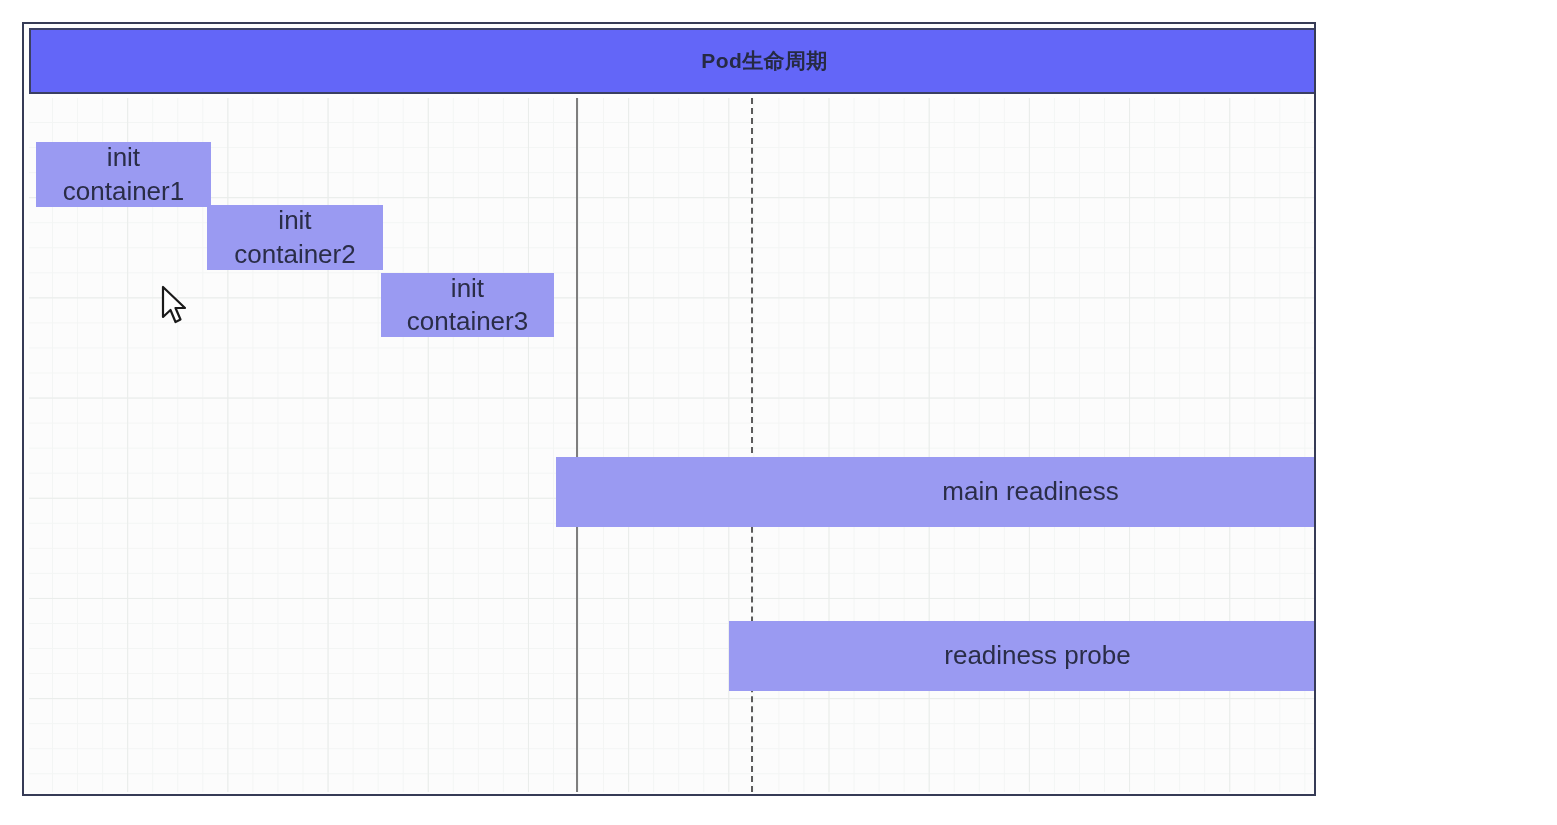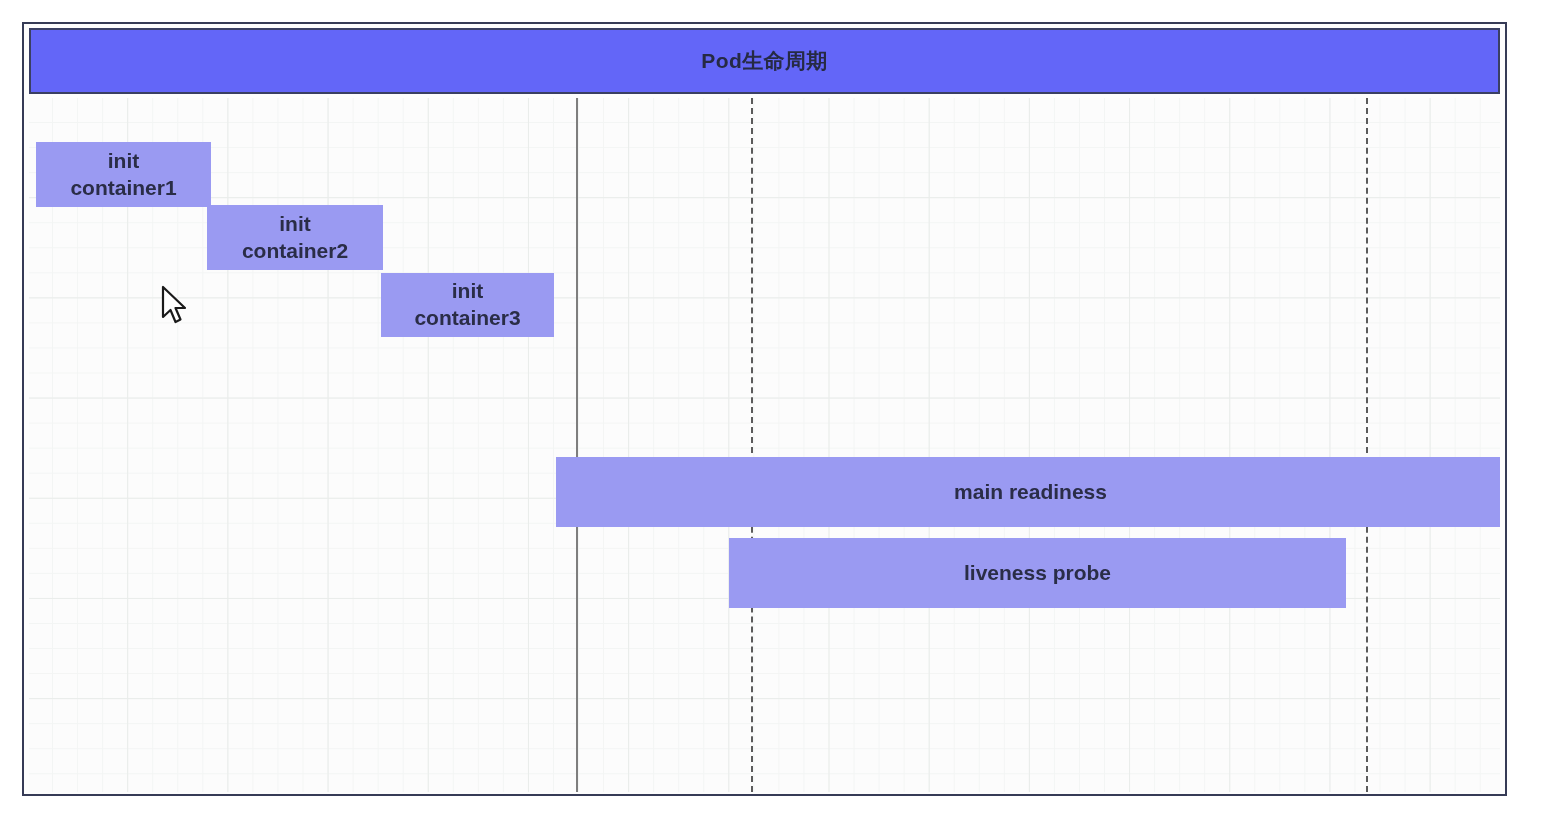--- a/index.html
+++ b/index.html
@@ -13,21 +13,21 @@
     font-family: "Liberation Sans", sans-serif;
     overflow: hidden;
     position: relative;
   }
 
   
   #diagram-frame {
     position: absolute;
     left: 22px;
     top: 22px;
-    width: 1485px;
+    width: 1294px;
     height: 774px;
     box-sizing: border-box;
     border: 2px solid #363b56;
     background: #fdfdfd;
     overflow: hidden;
   }
 
   
   #title-bar {
     position: absolute;
@@ -92,22 +92,22 @@
   .bar {
     position: absolute;
     background: #9a9af2;
     display: flex;
     align-items: center;
     justify-content: center;
     box-sizing: border-box;
   }
   .bar-label {
     color: #2a2d47;
-    font-size: 21px;
-    font-weight: bold;
+    font-size: 26px;
+    font-weight: normal;
     line-height: 1.28;
     text-align: center;
     white-space: pre-line;
     font-family: "Liberation Sans", "DejaVu Sans", sans-serif;
   }
 
   
   #mouse-cursor {
     position: absolute;
     pointer-events: none;
@@ -135,22 +135,22 @@
         <span class="bar-label">init
 container2</span>
       </div>
       <div class="bar" style="left: 352px; top: 175px; width: 173px; height: 64px; background: rgb(154, 154, 242);">
         <span class="bar-label">init
 container3</span>
       </div>
       <div class="bar" style="left: 527px; top: 359px; width: 949px; height: 70px; background: rgb(154, 154, 242);">
         <span class="bar-label">main readiness</span>
       </div>
-      <div class="bar" style="left: 700px; top: 440px; width: 617px; height: 70px; background: rgb(154, 154, 242);">
-        <span class="bar-label">liveness probe</span>
+      <div class="bar" style="left: 700px; top: 523px; width: 617px; height: 70px; background: rgb(154, 154, 242);">
+        <span class="bar-label">readiness probe</span>
       </div>
     </div>
 
 </div>
 
 <svg id="mouse-cursor" width="28" height="42" viewBox="0 0 28 42" style="left: 161px; top: 285px;">
   <path d="M2,2 L2,32 L9.5,25 L14.5,37 L19.5,34.5 L14.5,23 L24,23 Z" fill="#ffffff" stroke="#1a1a1a" stroke-width="2.2" stroke-linejoin="round"></path>
 </svg>
 
 </body></html>

